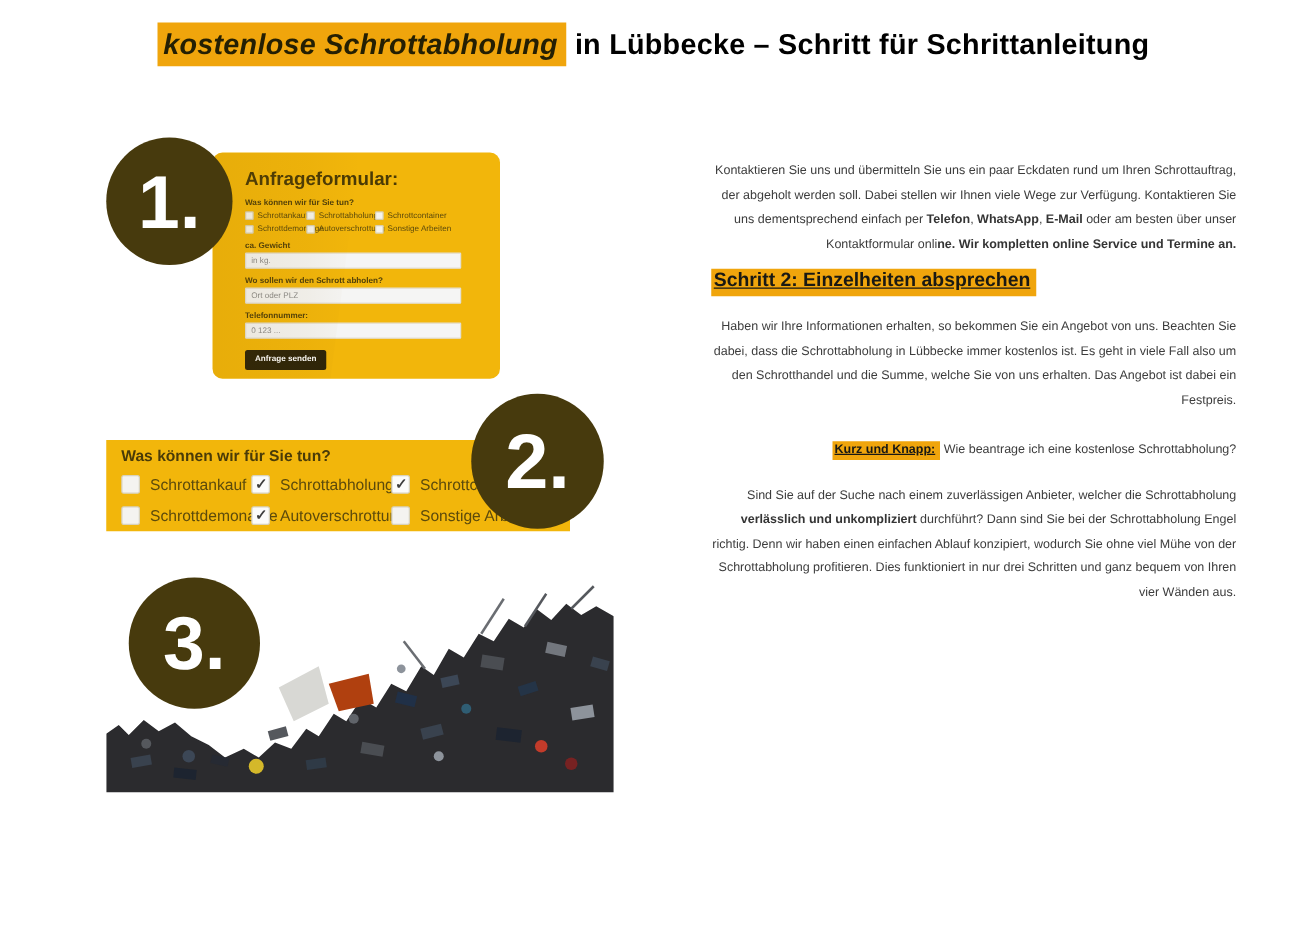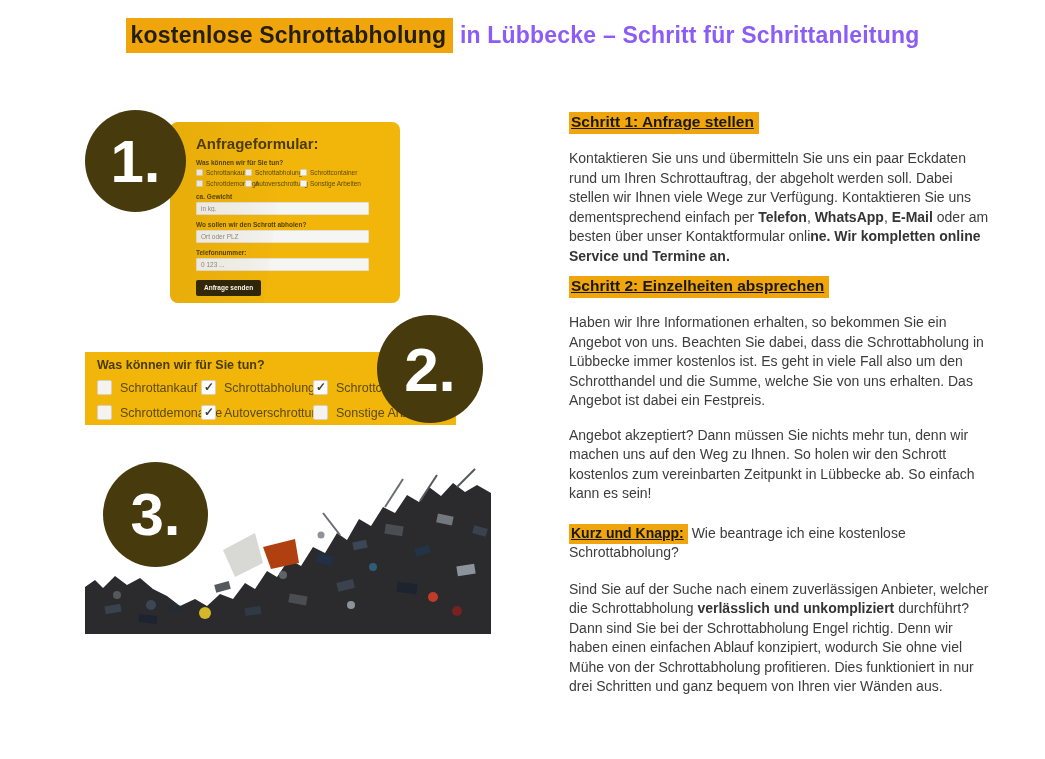--- a/index.html
+++ b/index.html
@@ -2,22 +2,22 @@
 <html><head>
 <meta charset="utf-8">
 <style>
   * { margin:0; padding:0; box-sizing:border-box; }
   html,body { width:1045px; height:759px; background:#ffffff;
               font-family:"Liberation Sans", sans-serif; position:relative; overflow:hidden; }
 
   
   .page-title { position:absolute; top:22px; left:0; width:1045px; text-align:center;
                 font-size:23px; font-weight:700; letter-spacing:.2px; }
-  .page-title .hl-title { background:#F0A50C; color:#241F03; padding:4px 7px 5px 5px; }
-  .page-title .rest { color:#8b5cf6; }
+  .page-title .hl-title { background:#F0A50C; color:#241F03; padding:4px 7px 5px 5px;font-style:italic; }
+  .page-title .rest { color:#000000; }
 
   
   .badge { position:absolute; border-radius:50%; background:#473A0D; color:#fff;
            display:flex; align-items:center; justify-content:center;
            font-weight:800; z-index:5; }
   .badge-1 { left:85px;  top:110px; width:101px; height:102px; font-size:60px; }
   .badge-2 { left:377px; top:315px; width:106px; height:108px; font-size:62px; }
   .badge-3 { left:103px; top:462px; width:105px; height:105px; font-size:60px; }
 
   
@@ -57,21 +57,21 @@
   .services-bar .cb-label { font-size:12.5px; color:#5C4A0C; white-space:nowrap; }
 
   
   .photo { position:absolute; left:85px; top:455px; width:406px; height:179px; background:#fff; z-index:1; }
 
   
   .article { position:absolute; left:569px; top:112px; width:420px; }
   .step-heading { display:inline-block; background:#F0A50C; color:#191914;
                   font-size:15.5px; font-weight:700; text-decoration:underline;
                   padding:1px 5px 3px 2px; }
-  .article p { font-size:14px; line-height:19.5px; color:#3C3C3C; }
+  .article p { font-size:10px; line-height:19.5px; color:#3C3C3C;text-align:right; }
   .article p b { color:#343434; }
   .mt-p { margin-top:15px; }
   .mt-h2 { margin-top:10px; }
   .mt-h3 { margin-top:19px; }
   .mt-sum { margin-top:20px; }
   .mt-close { margin-top:17px; }
   .inline-hl { background:#F0A50C; color:#191914; font-weight:700;
                text-decoration:underline; padding:1px 4px 3px 2px; }
 </style>
 </head>
@@ -206,23 +206,21 @@
       <circle cx="372" cy="156" r="5" fill="#772222"></circle>
       <circle cx="266" cy="150" r="4" fill="#8d939b"></circle>
     </g>
   </svg>
 </div>
 <div class="badge badge-3">
     <span>3.</span>
   </div>
 
 <div class="article">
-  <h2 class="step-heading">Schritt 1: Anfrage stellen</h2>
   <p class="mt-p"><span>Kontaktieren Sie uns und übermitteln Sie uns ein paar Eckdaten rund um Ihren Schrottauftrag, der abgeholt werden soll. Dabei stellen wir Ihnen viele Wege zur Verfügung. Kontaktieren Sie uns dementsprechend einfach per </span><b>Telefon</b><span>, </span><b>WhatsApp</b><span>, </span><b>E-Mail</b><span> oder am besten über unser Kontaktformular onli</span><b>ne. Wir kompletten online Service und Termine an.</b></p>
 
   <h2 class="step-heading mt-h2">Schritt 2: Einzelheiten absprechen</h2>
   <p class="mt-p"><span>Haben wir Ihre Informationen erhalten, so bekommen Sie ein Angebot von uns. Beachten Sie dabei, dass die Schrottabholung in Lübbecke immer kostenlos ist. Es geht in viele Fall also um den Schrotthandel und die Summe, welche Sie von uns erhalten. Das Angebot ist dabei ein Festpreis.</span></p>
 
-  <p class="mt-p"><span>Angebot akzeptiert? Dann müssen Sie nichts mehr tun, denn wir machen uns auf den Weg zu Ihnen. So holen wir den Schrott kostenlos zum vereinbarten Zeitpunkt in Lübbecke ab. So einfach kann es sein!</span></p>
 
   <p class="mt-sum"><span class="inline-hl">Kurz und Knapp:</span><span> Wie beantrage ich eine kostenlose Schrottabholung?</span></p>
   <p class="mt-close"><span>Sind Sie auf der Suche nach einem zuverlässigen Anbieter, welcher die Schrottabholung </span><b>verlässlich und unkompliziert</b><span> durchführt? Dann sind Sie bei der Schrottabholung Engel richtig. Denn wir haben einen einfachen Ablauf konzipiert, wodurch Sie ohne viel Mühe von der Schrottabholung profitieren. Dies funktioniert in nur drei Schritten und ganz bequem von Ihren vier Wänden aus.</span></p>
 </div>
 
 </body></html>

